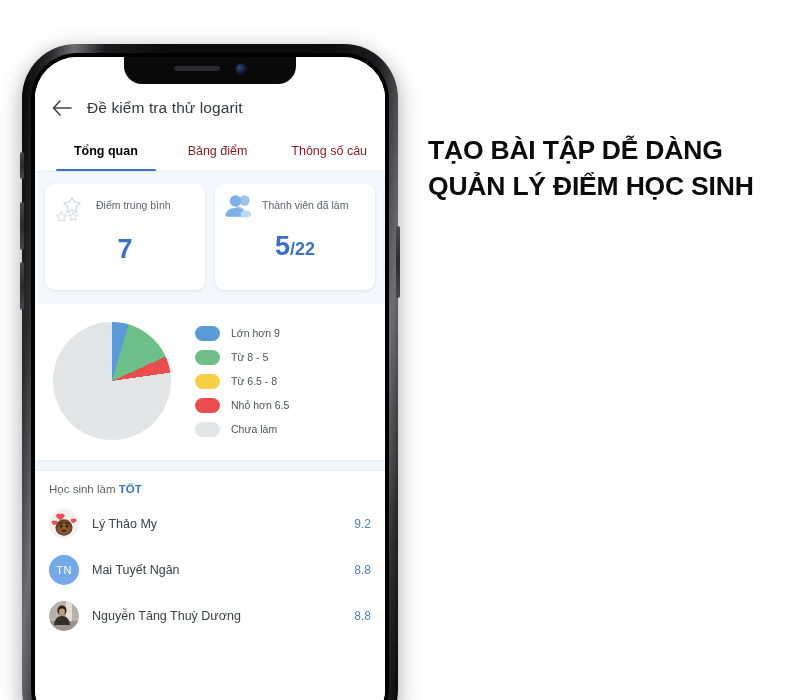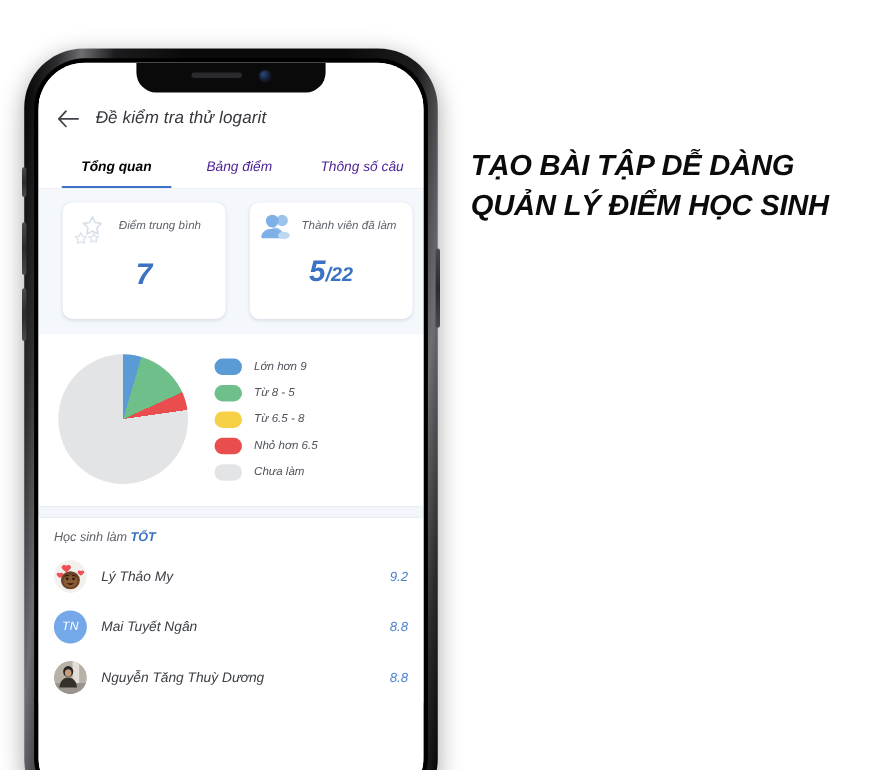--- a/index.html
+++ b/index.html
@@ -2,21 +2,21 @@
 <html><head>
 <meta charset="utf-8">
 <style>
   * { box-sizing: border-box; margin: 0; padding: 0; }
   html, body {
     width: 800px; height: 700px;
     background: #ffffff;
     font-family: "Liberation Sans", sans-serif;
     overflow: hidden;
   }
-  .stage { position: relative; width: 648px; height: 700px; background: #fff; font-style: italic; }
+  .stage { position: relative; width: 648px; height: 700px; background: #fff; }
 
   
   .phone {
     position: absolute;
     left: 22px; top: 44px;
     width: 376px; height: 700px;
     border-radius: 54px;
     background: linear-gradient(95deg,#000 0%,#2d2d2f 7%,#6e6e73 12%,#1c1c1e 19%,#0a0a0a 34%,#0a0a0a 66%,#1c1c1e 82%,#6e6e73 90%,#2b2b2d 95%,#000 100%);
     padding: 9px;
     box-shadow: 0 6px 22px rgba(0,0,0,.35);
@@ -71,37 +71,37 @@
   }
   .appbar-title {
     margin-left: 12px;
     font-size: 15.5px; color: #34373c; letter-spacing: .1px;
     white-space: nowrap;
   }
 
   .tabs { display: flex; height: 40px; background: #fff; position: relative; }
   .tab {
     flex: 1; display: flex; align-items: center; justify-content: center;
-    font-size: 12.5px; color: #4c1d95; position: relative;
+    font-size: 12.5px; color: #7f1d1d; position: relative;
   }
   .tab.active { color: #000000; font-weight: bold; margin-left: 15px; }
   .tab.active::after {
     content: ""; position: absolute; left: 6px; right: 6px; bottom: 0;
     height: 2.5px; background: #3b72c4; border-radius: 2px;
   }
   .tab-hairline { height: 1px; background: #e9eef4; }
 
   .panel-blue { background: #f4f8fc; padding: 12px 10px 14px; }
 
   .cards { display: flex; gap: 10px; }
   .card {
     flex: 1; background: #fff; border-radius: 9px;
     box-shadow: 0 1px 3px rgba(60,80,110,.13);
     padding: 10px 10px 16px;
-    min-height: 106px; position: relative; margin-left: 12px;
+    min-height: 106px; position: relative;
   }
   .card-head { display: flex; align-items: flex-start; gap: 7px; }
   .card-label { font-size: 10.5px; color: #5d626a; padding-top: 5px; line-height: 1.25; }
   .card-value {
     text-align: center; margin-top: 12px;
     font-size: 27px; font-weight: bold; color: #3b72c4; line-height: 1;
   }
   .card-value .sub { font-size: 18px; font-weight: bold; }
 
   .icon-stars { width: 34px; height: 30px; flex: none; position: relative; }

